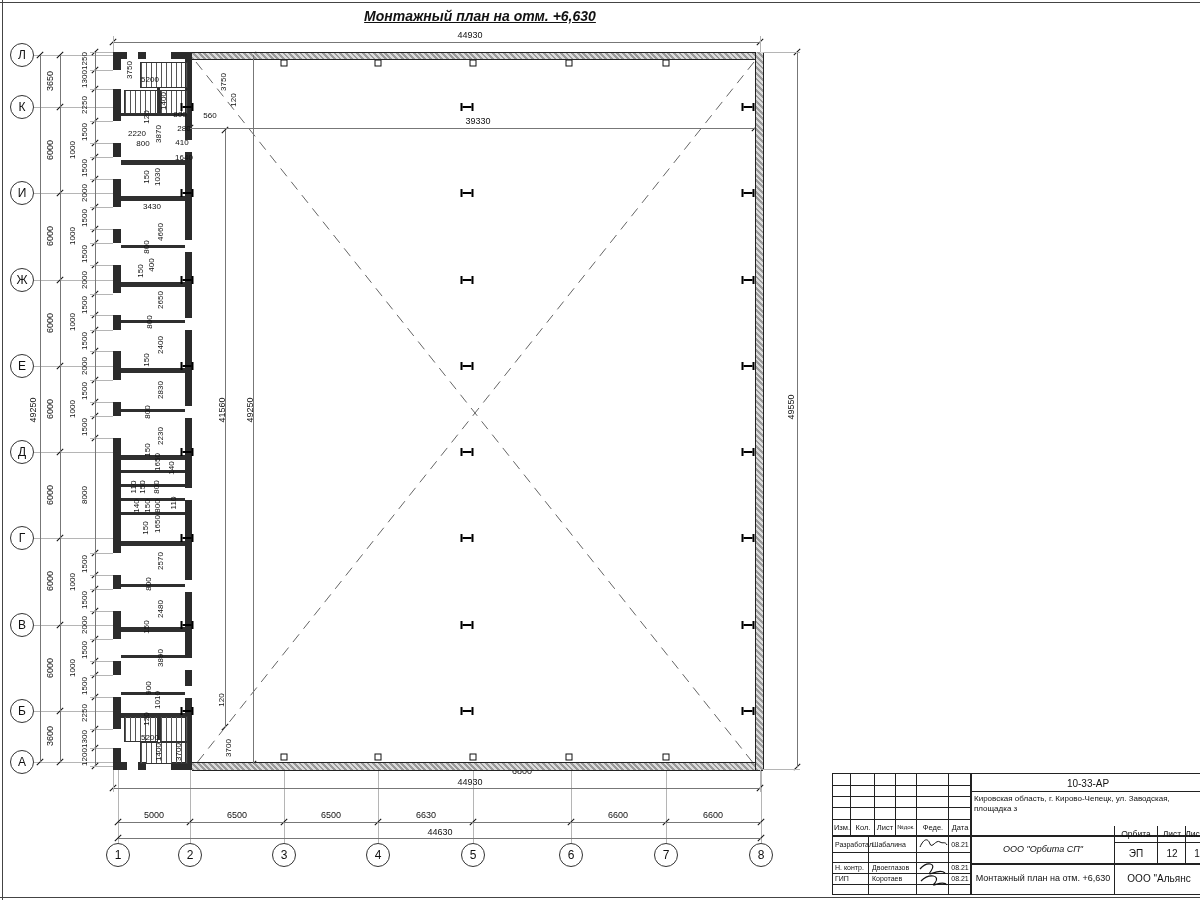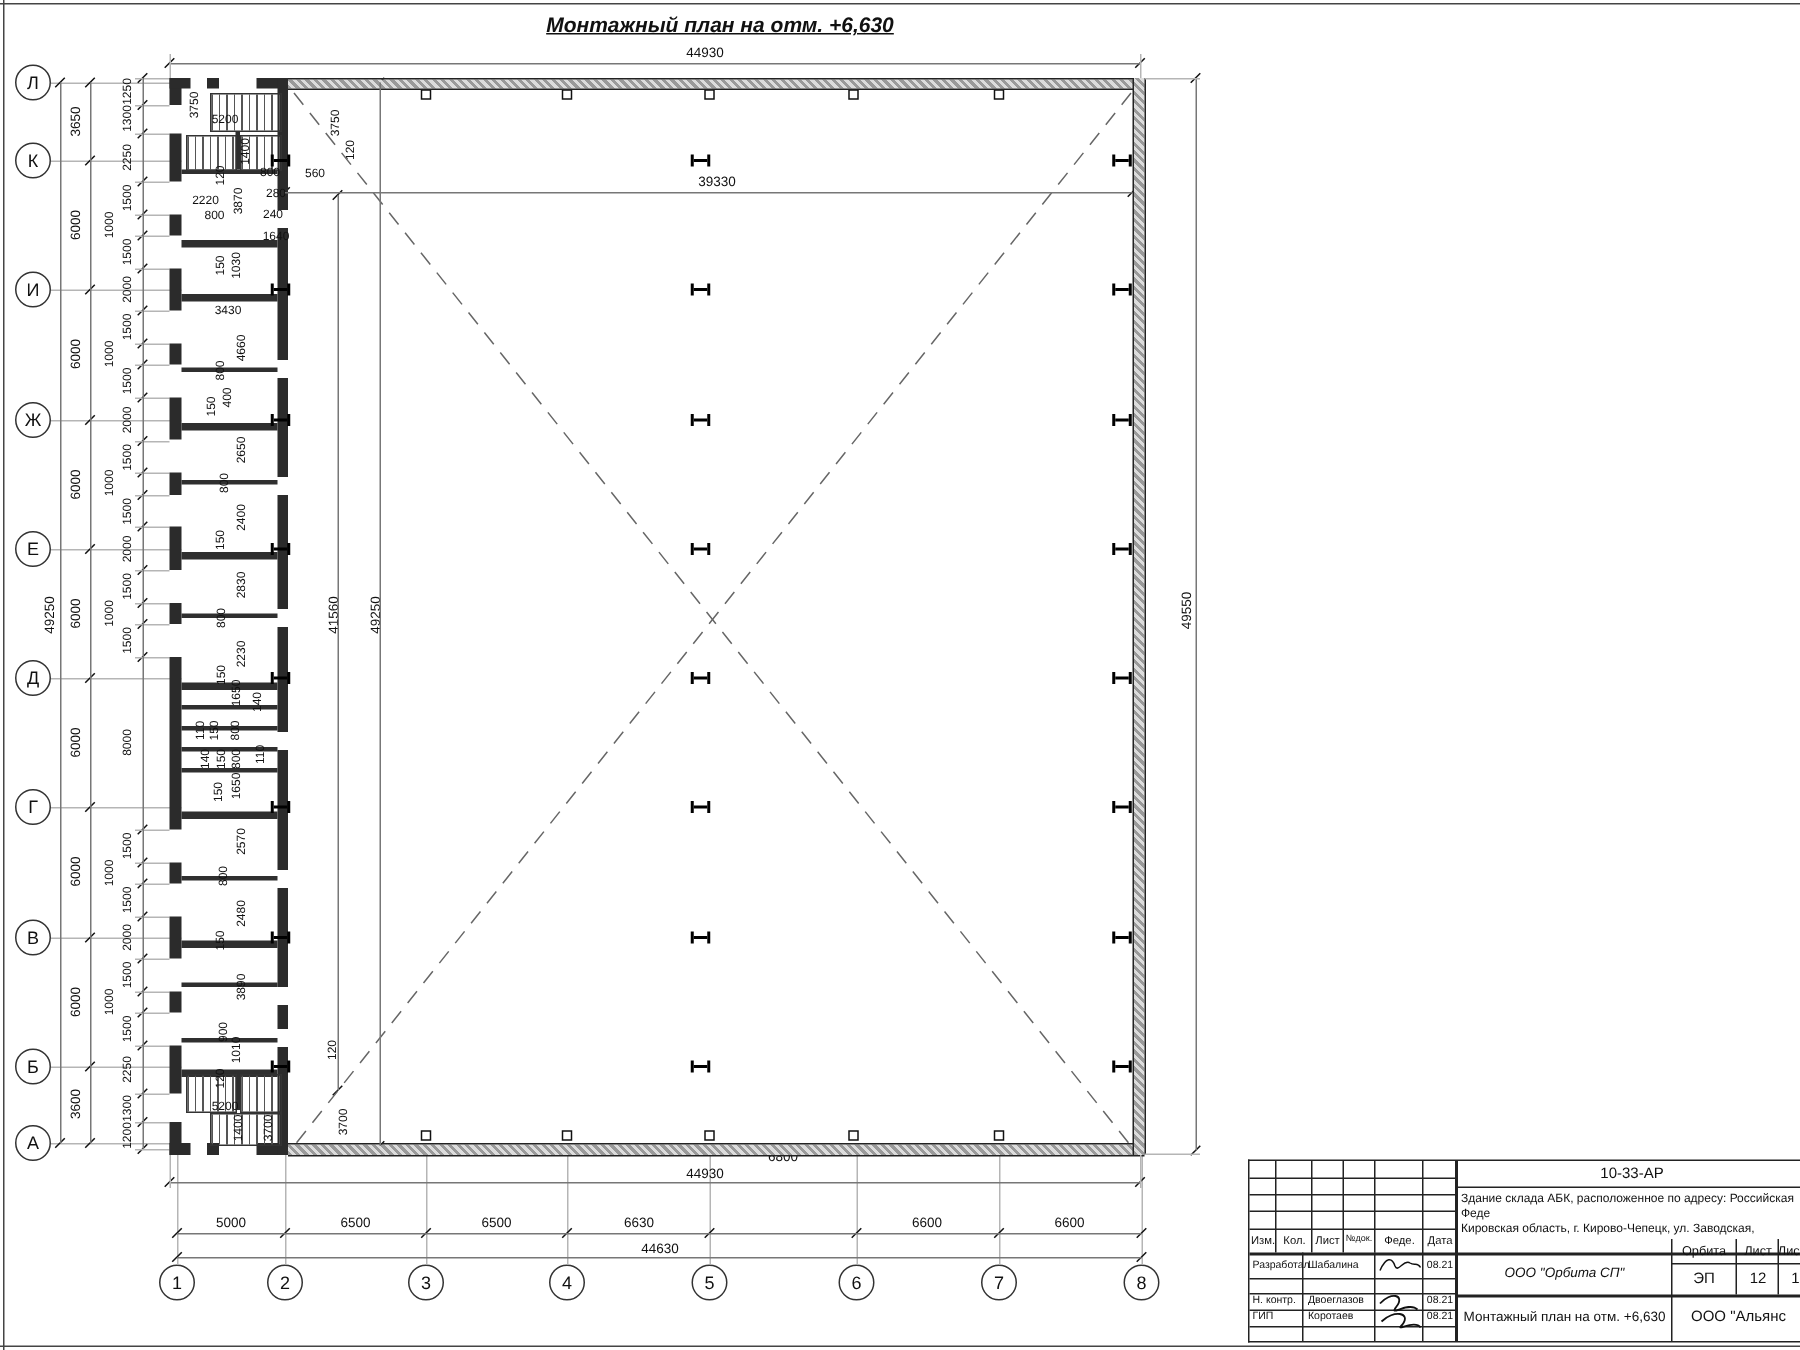--- a/index.html
+++ b/index.html
@@ -315,21 +315,21 @@
       <div class="dlabel v" style="left: 130px; top: 70px;">3750</div>
       <div class="dlabel" style="left: 150px; top: 80px;">5200</div>
       <div class="dlabel v" style="left: 164px; top: 101px;">1400</div>
       <div class="dlabel v" style="left: 147px; top: 117px;">120</div>
       <div class="dlabel" style="left: 180px; top: 115px;">800</div>
       <div class="dlabel" style="left: 210px; top: 116px;">560</div>
       <div class="dlabel" style="left: 184px; top: 129px;">280</div>
       <div class="dlabel" style="left: 137px; top: 134px;">2220</div>
       <div class="dlabel" style="left: 143px; top: 144px;">800</div>
       <div class="dlabel v" style="left: 159px; top: 134px;">3870</div>
-      <div class="dlabel" style="left: 182px; top: 143px;">240</div>
+      <div class="dlabel" style="left: 182px; top: 143px;">410</div>
       <div class="dlabel" style="left: 184px; top: 158px;">1640</div>
       <div class="dlabel v" style="left: 224px; top: 82px;">3750</div>
       <div class="dlabel v" style="left: 234px; top: 100px;">120</div>
       <div class="dlabel big" style="left: 478px; top: 121px;">39330</div>
       <div class="dlabel v" style="left: 147px; top: 177px;">150</div>
       <div class="dlabel v" style="left: 158px; top: 177px;">1030</div>
       <div class="dlabel" style="left: 152px; top: 207px;">3430</div>
       <div class="dlabel v" style="left: 161px; top: 232px;">4660</div>
       <div class="dlabel v" style="left: 147px; top: 247px;">800</div>
       <div class="dlabel v" style="left: 152px; top: 265px;">400</div>
@@ -450,21 +450,20 @@
 
     <svg class="abs" style="left:85px;top:62px;" width="30" height="15">
       <path d="M2 11 C6 2, 10 2, 12 8 C14 13, 18 3, 22 6 C25 8, 27 5, 29 9" fill="none" stroke="#111" stroke-width="1"></path>
     </svg>
     <svg class="abs" style="left:84px;top:85px;" width="32" height="30">
       <path d="M3 10 C10 2, 20 4, 14 12 C8 20, 22 8, 28 14 M4 22 C12 14, 24 16, 18 24 C12 30, 26 20, 30 26" fill="none" stroke="#111" stroke-width="1.2"></path>
     </svg>
 
     <div class="tb-text" style="left:255px;top:9px;font-size:10px;">10-33-АР</div>
     <div class="abs" style="left:141px;top:20px;width:226px;height:30px;overflow:hidden;font-size:8px;line-height:10px;">
-      <div>Здание склада АБК, расположенное по адресу: Российская Феде</div>
       <div>Кировская область, г. Кирово-Чепецк, ул. Заводская, площадка з</div>
 
     </div>
     <div class="tb-text" style="left:303px;top:60px;font-size:8.5px;">Орбита</div>
     <div class="tb-text" style="left:339px;top:60px;font-size:8.5px;">Лист</div>
     <div class="tb-text" style="left:366px;top:60px;font-size:8.5px;">Листов</div>
     <div class="tb-text" style="left:303px;top:79px;font-size:10px;">ЭП</div>
     <div class="tb-text" style="left:339px;top:79px;font-size:10px;">12</div>
     <div class="tb-text" style="left:364px;top:79px;font-size:10px;">1</div>
     <div class="tb-text" style="left:210px;top:75px;font-size:9px;font-style:italic;">ООО "Орбита СП"</div>

